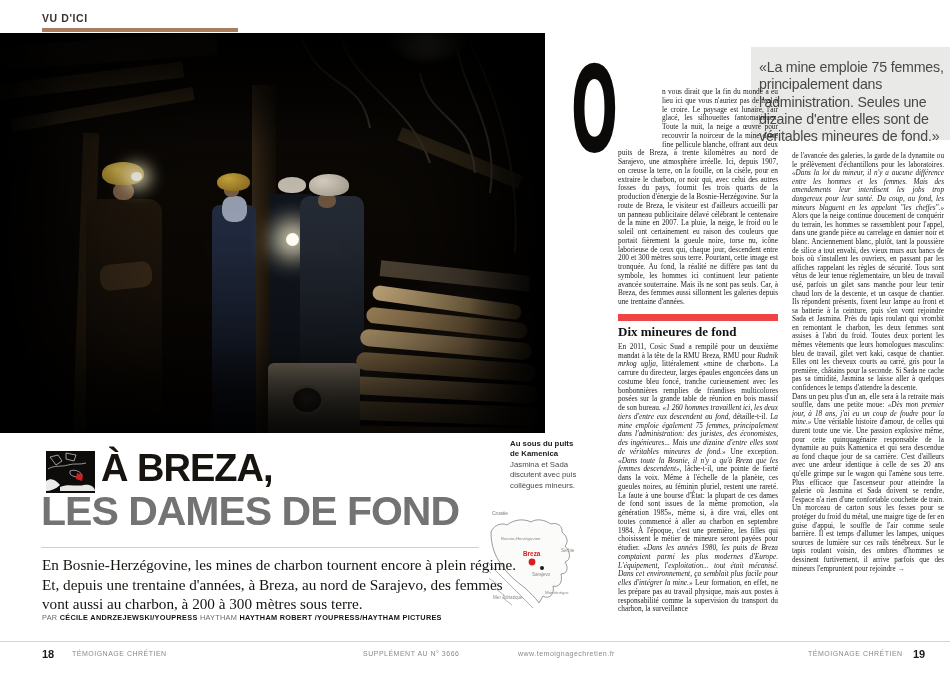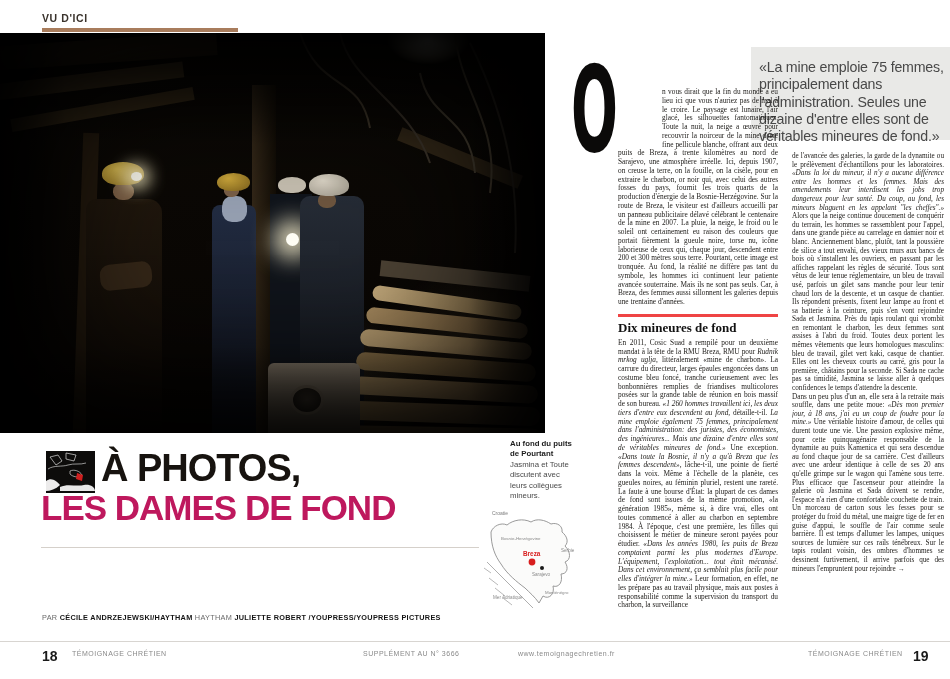--- a/index.html
+++ b/index.html
@@ -56,43 +56,43 @@
                linear-gradient(0deg,rgba(0,0,0,.55),transparent 22%,transparent 72%,rgba(0,0,0,.85));}
 
   
   .caption{left:510px;top:439px;width:67px;font-size:7.8px;line-height:10.4px;color:#4a4a4a;}
   .caption b{display:block;color:#1c1c1c;}
   .gutter-map{left:479px;top:502px;width:100px;height:132px;}
 
   
   .title-icon{left:46px;top:451px;width:49px;height:42px;}
   .title1{left:101px;top:447px;font-size:38px;font-weight:700;letter-spacing:-1px;color:#17130f;}
-  .title2{left:41px;top:488px;font-size:35px;font-weight:700;letter-spacing:-1px;color:#be185d;}
+  .title2{left:41px;top:488px;font-size:41px;font-weight:700;letter-spacing:-1px;color:#737373;}
   .title-rule{left:41px;top:547px;width:438px;height:1px;background:#d5d0ca;}
   .intro{left:42px;top:555px;width:480px;font-family:"Liberation Serif",serif;font-size:15.2px;line-height:19.5px;color:#17140f;}
   .byline{left:42px;top:613px;width:480px;font-size:7.3px;letter-spacing:.3px;color:#6a6a6a;}
   .byline .bd{font-weight:700;color:#151515;}
 
   
   .pullquote{left:751px;top:47px;width:199px;height:93px;background:#e9e9e7;}
   .pullquote-text{padding:12px 6px 0 8px;font-size:14.2px;line-height:17.3px;letter-spacing:-.2px;color:#484848;}
   .dropcap{left:571px;top:50px;font-family:"DejaVu Sans",sans-serif;font-size:120px;font-weight:800;line-height:1;
            color:#0b0a09;transform:scaleX(.46);transform-origin:0 0;}
   .col{font-family:"Liberation Serif",serif;text-align:justify;color:#1d1b18;overflow:hidden;margin-left:40px;}
   .col1{left:578px;top:88px;width:160px;height:556px;font-size:7.35px;line-height:8.75px;}
   .col2{left:752px;top:152px;width:152px;height:489px;font-size:7.2px;line-height:8.6px;}
   .dc-spacer{float:left;width:44px;height:61px;}
-  .sec-head{border-top:3px solid #ef4444;margin-top:7px;padding-top:3px;margin-bottom:4px;
+  .sec-head{border-top:7px solid #ef4444;margin-top:7px;padding-top:3px;margin-bottom:4px;
             font-size:13px;font-weight:700;color:#121212;text-align:left;line-height:15px;}
   .col p{margin:0;}
   .it{font-style:italic;}
 
   
   .footer-rule{left:0;top:641px;width:950px;height:1px;background:#d8d5d1;}
-  .pageno{font-size:14px;font-weight:700;color:#1a1a1a;top:648px;}
+  .pageno{font-size:11px;font-weight:700;color:#1a1a1a;top:648px;}
   .foot-small{font-size:7px;letter-spacing:.5px;color:#8a8a8a;top:650px;}
   .pn-left{left:42px;} .fb-left{left:72px;} .fsup{left:363px;} .fsite{left:518px;}
   .fb-right{left:808px;} .pn-right{left:893px;padding-left:20px;}
 </style>
 </head>
 <body>
 
 <div class="spread">
 
   <div class="abs kicker">VU D'ICI</div>
@@ -134,22 +134,22 @@
     <div class="abs log log4"></div>
     <div class="abs log log5"></div>
     <div class="abs log log6"></div>
     <div class="abs log log7"></div>
     <div class="abs machine"></div>
     <div class="abs machine-wheel"></div>
     <div class="abs vignette"></div>
   </div>
 
   <div class="abs caption">
-    <b>Au fond du puits de Pourtant</b>
-    <span>Jasmina et Toute discutent avec leurs collègues mineurs.</span>
+    <b>Au sous du puits de Kamenica</b>
+    <span>Jasmina et Sada discutent avec puis collègues mineurs.</span>
   </div>
 
   <svg class="abs gutter-map" viewBox="0 0 100 132">
     <path d="M12 30 C14 24 22 20 28 23 C34 18 44 16 52 20 C58 16 66 18 72 22 C78 20 84 24 83 30 C88 34 90 40 86 44 C92 50 92 58 86 60 C90 66 88 72 82 72 C84 80 80 86 74 84 C76 92 70 98 64 94 L60 101 C56 95 50 90 46 86 C38 80 28 72 22 62 C16 54 12 44 12 30 Z" fill="#fbfbfa" stroke="#8f8f8f" stroke-width="0.9"></path>
     <path d="M8 60 L18 70 L30 82 L42 94 L54 106" stroke="#9a9a9a" stroke-width="0.8" fill="none"></path>
     <path d="M5 66 l7 5 M10 76 l9 7 M16 86 l10 8 M24 96 l9 7" stroke="#9a9a9a" stroke-width="0.7" fill="none"></path>
     <text x="13" y="13" font-size="5" fill="#7d7d7d">Croatie</text>
     <text x="22" y="38" font-size="4.4" fill="#8a8a8a">Bosnie-Herzégovine</text>
     <text x="82" y="50" font-size="4.6" fill="#8a8a8a">Serbie</text>
     <text x="44" y="54" font-size="6.4" font-weight="bold" fill="#d81e1e">Breza</text>
@@ -162,24 +162,25 @@
 
   <svg class="abs title-icon" viewBox="0 0 49 42">
     <rect x="0" y="0" width="49" height="42" fill="#0d0c0b"></rect>
     <path d="M0 30 C6 26 10 30 14 34 C10 38 4 40 0 40 Z" fill="#ffffff" opacity=".92"></path>
     <path d="M14 36 C22 32 30 36 38 34 C44 33 49 36 49 40 L14 40 Z" fill="#ffffff" opacity=".9"></path>
     <path d="M4 6 L12 4 L16 10 L10 14 Z M20 2 L30 4 L28 10 L20 8 Z" fill="none" stroke="#ffffff" stroke-width="0.8" opacity=".75"></path>
     <path d="M2 18 C8 14 16 16 22 14 C28 12 34 14 40 12" stroke="#ffffff" stroke-width="0.8" fill="none" opacity=".7"></path>
     <path d="M24 20 C28 18 34 20 36 24 C32 27 27 26 24 23 Z" fill="none" stroke="#ffffff" stroke-width="0.8" opacity=".7"></path>
     <path d="M31 22 l6 2 -1 6 -6 -2 Z" fill="#cf1f1f"></path>
   </svg>
-  <div class="abs title1">À PHOTOS,</div>
+  <div class="abs title1">À BREZA,</div>
   <div class="abs title2">LES DAMES DE FOND</div>
   <div class="abs title-rule"></div>
-  <div class="abs byline"><span>PAR </span><span class="bd">CÉCILE ANDRZEJEWSKI/HAYTHAM</span><span> HAYTHAM </span><span class="bd">JULIETTE ROBERT /YOUPRESS/YOUPRESS PICTURES</span></div>
+  <div class="abs intro">En Bosnie-Herzégovine, les mines de charbon tournent encore à plein régime. Et, depuis une trentaine d'années, à Breza, au nord de Sarajevo, des femmes vont aussi au charbon, à 200 à 300 mètres sous terre.</div>
+  <div class="abs byline"><span>PAR </span><span class="bd">CÉCILE ANDRZEJEWSKI/YOUPRESS</span><span> HAYTHAM </span><span class="bd">HAYTHAM ROBERT /YOUPRESS/HAYTHAM PICTURES</span></div>
 
   <div class="abs pullquote">
     <div class="pullquote-text">«La mine emploie 75 femmes, principalement dans l'administration. Seules une dizaine d'entre elles sont de véritables mineures de fond.»</div>
   </div>
 
   <div class="abs dropcap">O</div>
 
   <div class="abs col col1">
     <p><span class="dc-spacer"></span><span>n vous dirait que la fin du monde a eu lieu ici que vous n'auriez pas de mal à le croire. Le paysage est lunaire, l'air glacé, les silhouettes fantomatiques. Toute la nuit, la neige a œuvré pour recouvrir la noirceur de la mine d'une fine pellicule blanche, offrant aux deux puits de Breza, à trente kilomètres au nord de Sarajevo, une atmosphère irréelle. Ici, depuis 1907, on creuse la terre, on la fouille, on la cisèle, pour en extraire le charbon, or noir qui, avec celui des autres fosses du pays, fournit les trois quarts de la production d'énergie de la Bosnie-Herzégovine. Sur la route de Breza, le visiteur est d'ailleurs accueilli par un panneau publicitaire délavé célébrant le centenaire de la mine en 2007. La pluie, la neige, le froid ou le soleil ont certainement eu raison des couleurs que portait fièrement la gueule noire, torse nu, icône laborieuse de ceux qui, chaque jour, descendent entre 200 et 300 mètres sous terre. Pourtant, cette image est tronquée. Au fond, la réalité ne diffère pas tant du symbole, les hommes ici continuent leur patiente avancée souterraine. Mais ils ne sont pas seuls. Car, à Breza, des femmes aussi sillonnent les galeries depuis une trentaine d'années.</span></p>
     <div class="sec-head">Dix mineures de fond</div>

